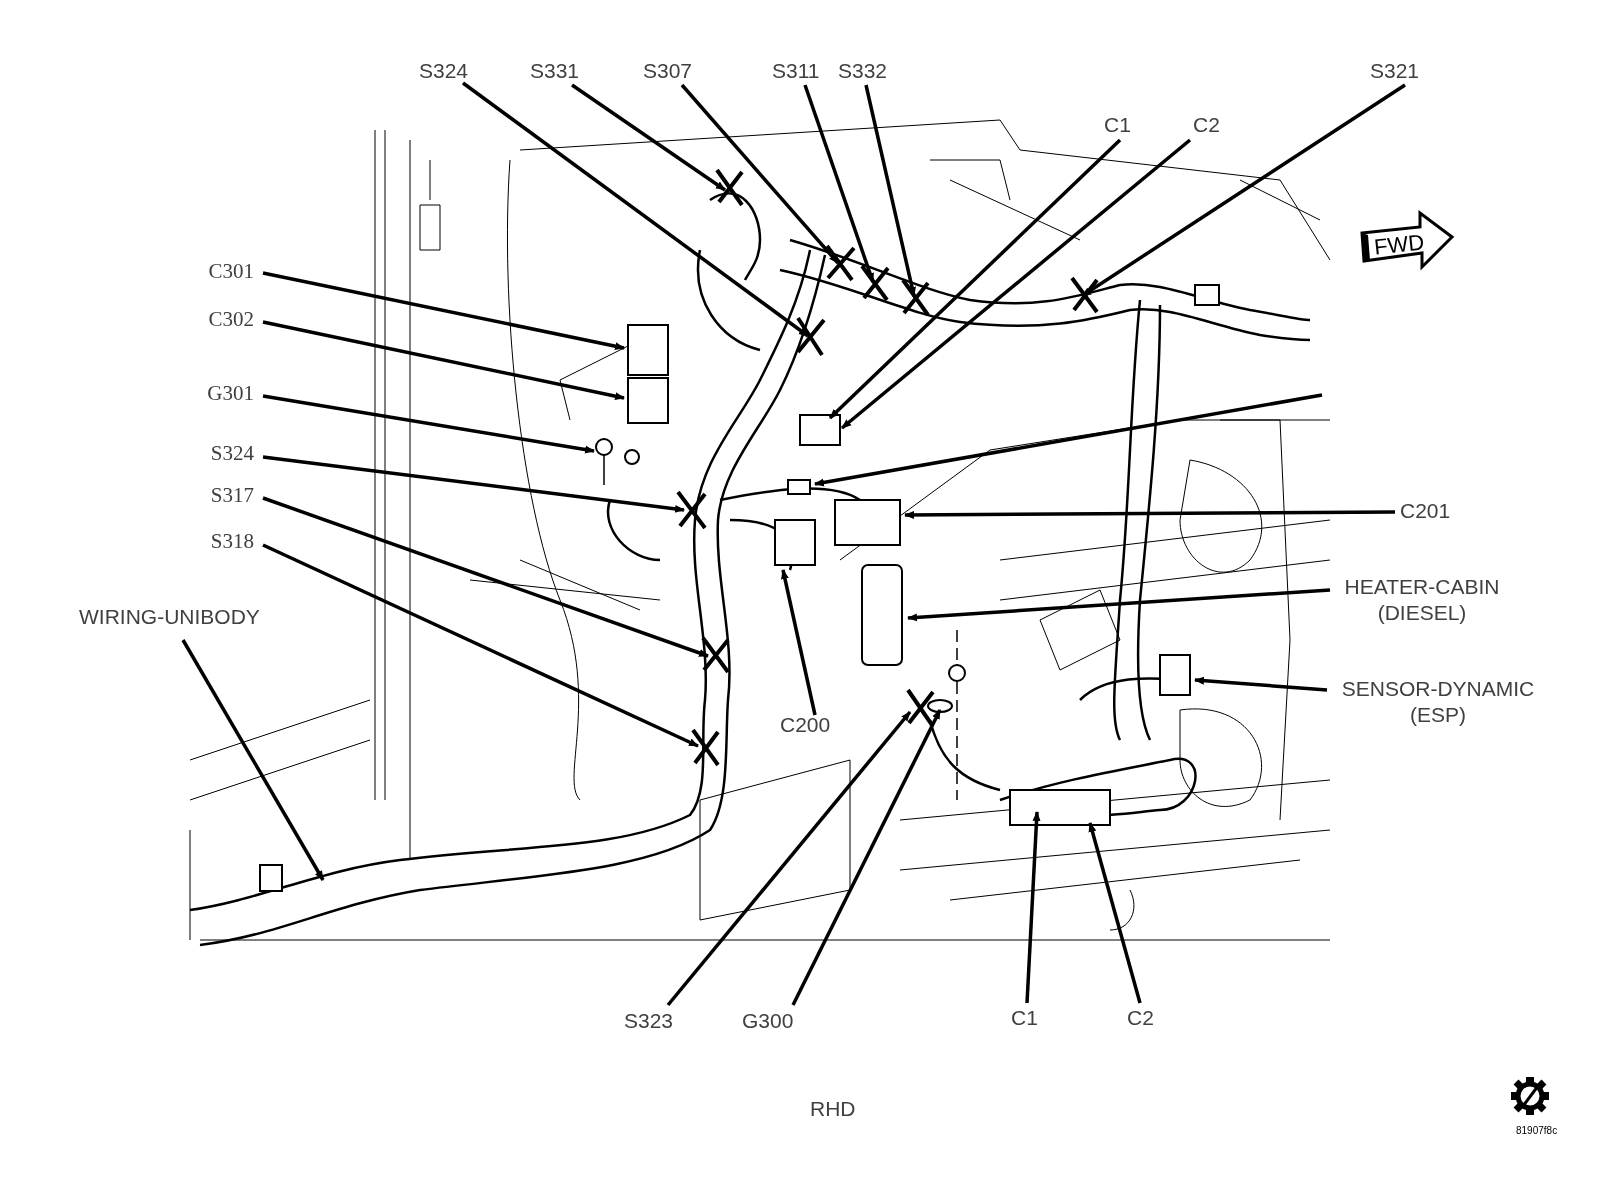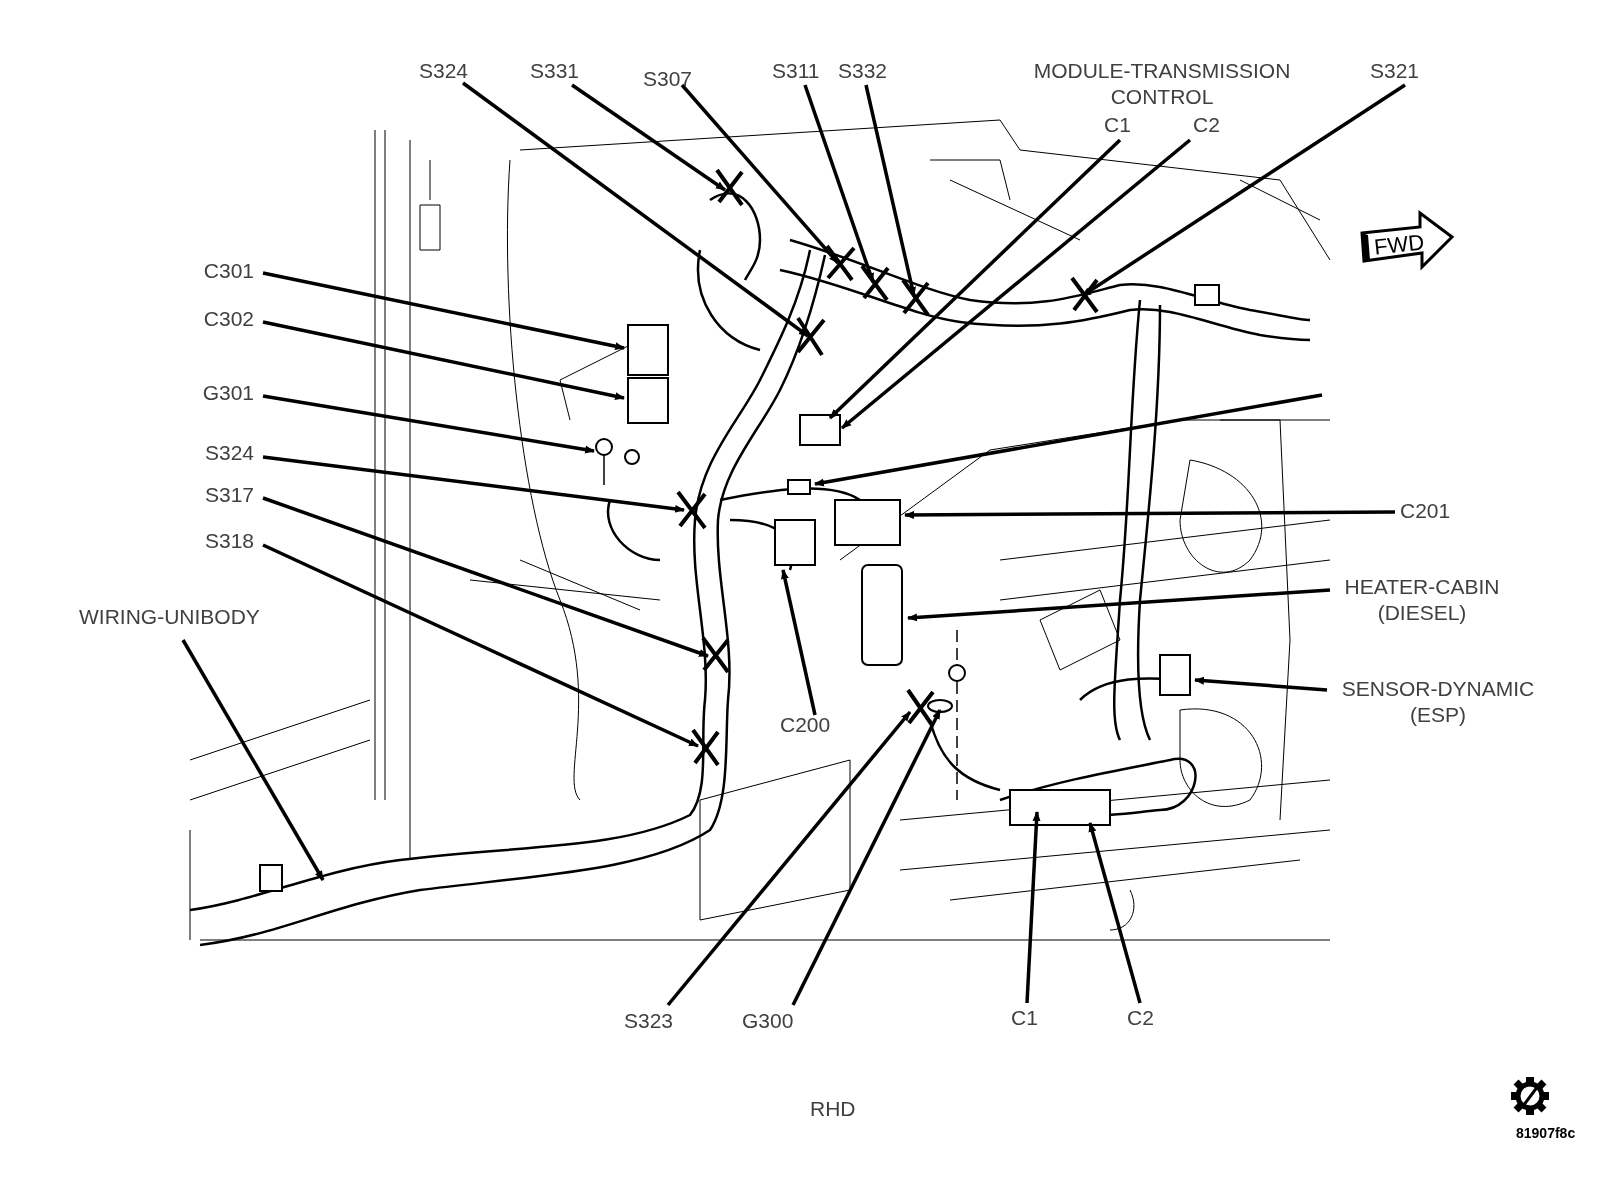--- a/index.html
+++ b/index.html
@@ -1,22 +1,22 @@
 <!DOCTYPE html>
 <html><head>
 <meta charset="utf-8">
 <style>
   html, body { margin:0; padding:0; background:#ffffff; }
   body { width:1600px; height:1200px; position:relative; overflow:hidden;
          font-family:"Liberation Sans", sans-serif; color:#000; }
   #stage { position:absolute; left:0; top:0; width:1600px; height:1200px; }
   .lbl { position:absolute; font-size:21px; line-height:26px; white-space:nowrap; color:#404040; }
   .lbl.center { text-align:center; transform:translateX(-50%); }
-  .lbl.right { text-align:right; transform:translateX(-100%); }
-  .code { position:absolute; font-size:14px; font-weight:bold; left:1516px; top:1125px; }
+  .lbl.right { text-align:right; transform:translateX(-100%);font-family:Liberation Serif, serif; }
+  .code { position:absolute; font-size:10px; font-weight:normal; left:1516px; top:1125px; }
   .gear { position:absolute; left:1510px; top:1076px; width:40px; height:40px; }
   .fwd { position:absolute; left:1360px; top:205px; width:96px; height:70px; }
 </style>
 </head>
 <body>
 
 <div id="stage">
 
 <svg width="1600" height="1200" viewBox="0 0 1600 1200" style="position:absolute;left:0;top:0">
   <defs>
@@ -125,27 +125,23 @@
 </svg>
 
 <svg class="fwd" viewBox="0 0 96 70">
   <path d="M2,28 L60,22 L60,8 L92,32 L62,62 L62,48 L4,56 Z" fill="#fff" stroke="#000" stroke-width="3"></path>
   <path d="M2,28 L4,56 L10,55 L8,30 Z" fill="#000"></path>
   <text x="14" y="48" font-size="22" font-family="Liberation Sans, sans-serif" transform="rotate(-6 30 40)">FWD</text>
 </svg>
 
 <div class="lbl" style="left:419px;top:58px">S324</div>
 <div class="lbl" style="left:530px;top:58px">S331</div>
-<div class="lbl" style="left:643px;top:66px">S307</div>
+<div class="lbl" style="left:643px;top:58px">S307</div>
 <div class="lbl" style="left:772px;top:58px">S311</div>
 <div class="lbl" style="left:838px;top:58px">S332</div>
-<div class="lbl center" style="left:1162px;top:58px">
-  <div>MODULE-TRANSMISSION</div>
-  <div>CONTROL</div>
-</div>
 <div class="lbl" style="left:1104px;top:112px">C1</div>
 <div class="lbl" style="left:1193px;top:112px">C2</div>
 <div class="lbl" style="left:1370px;top:58px">S321</div>
 
 <div class="lbl right" style="left:254px;top:258px">C301</div>
 <div class="lbl right" style="left:254px;top:306px">C302</div>
 <div class="lbl right" style="left:254px;top:380px">G301</div>
 <div class="lbl right" style="left:254px;top:440px">S324</div>
 <div class="lbl right" style="left:254px;top:482px">S317</div>
 <div class="lbl right" style="left:254px;top:528px">S318</div>

